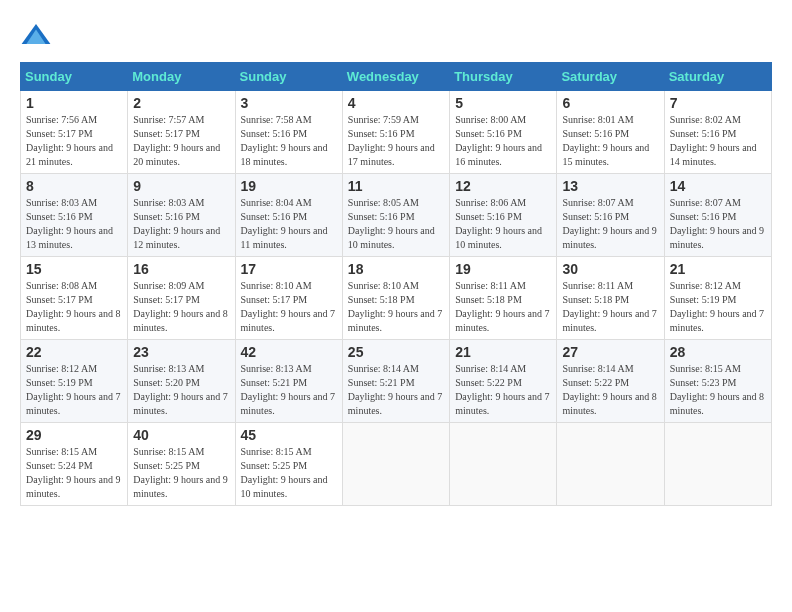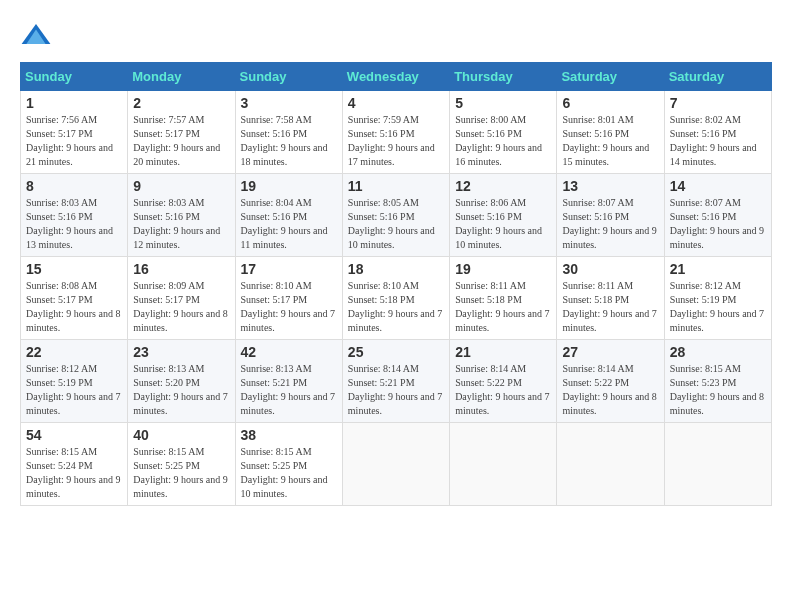--- a/index.html
+++ b/index.html
@@ -243,29 +243,29 @@
           <span class="day-number">27</span>
 <div class="day-info">Sunrise: 8:14 AM<br>Sunset: 5:22 PM<br>Daylight: 9 hours and 8 minutes.</div>
         </td>
         <td>
           <span class="day-number">28</span>
 <div class="day-info">Sunrise: 8:15 AM<br>Sunset: 5:23 PM<br>Daylight: 9 hours and 8 minutes.</div>
         </td>
       </tr>
       <tr>
         <td>
-          <span class="day-number">54</span>
+          <span class="day-number">29</span>
 <div class="day-info">Sunrise: 8:15 AM<br>Sunset: 5:24 PM<br>Daylight: 9 hours and 9 minutes.</div>
         </td>
         <td>
           <span class="day-number">40</span>
 <div class="day-info">Sunrise: 8:15 AM<br>Sunset: 5:25 PM<br>Daylight: 9 hours and 9 minutes.</div>
         </td>
         <td>
-          <span class="day-number">38</span>
+          <span class="day-number">45</span>
 <div class="day-info">Sunrise: 8:15 AM<br>Sunset: 5:25 PM<br>Daylight: 9 hours and 10 minutes.</div>
         </td>
         <td class="empty-cell"></td>
         <td class="empty-cell"></td>
         <td class="empty-cell"></td>
         <td class="empty-cell"></td>
       </tr>
     </tbody>
 </table>
 

